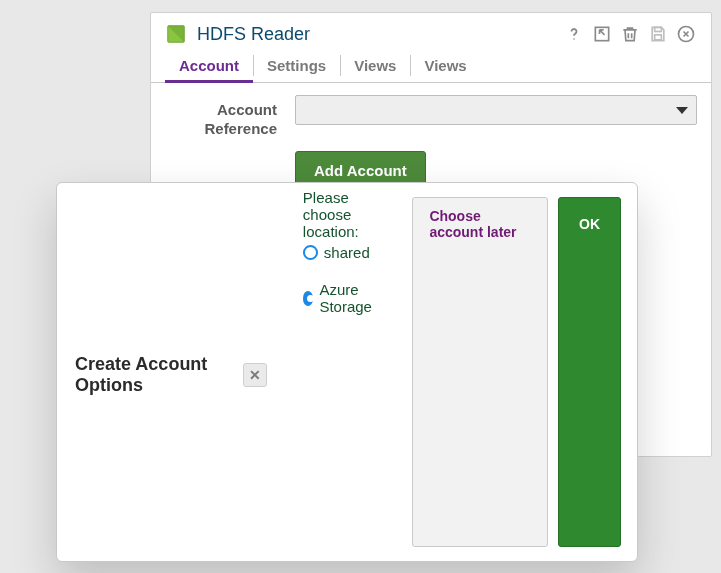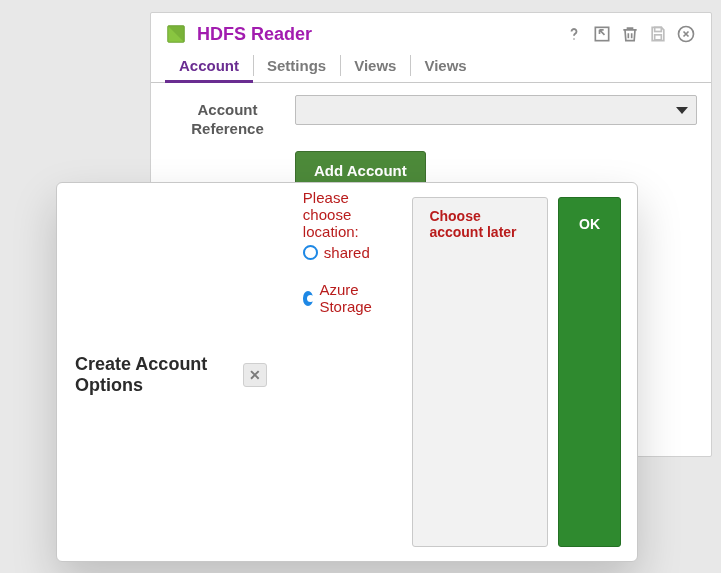--- a/index.html
+++ b/index.html
@@ -24,22 +24,22 @@
   .panel-header {
     display: flex;
     align-items: center;
     padding: 10px 14px 6px 14px;
   }
   .app-icon {
     width: 22px; height: 22px; margin-right: 10px;
   }
   .panel-title {
     font-size: 18px;
-    font-weight: 700;
-    color: #a21caf;
+    font-weight: 400;
+    color: #0c4a6e;
     flex: 1;
   }
   .panel-toolbar {
     display: flex;
     gap: 6px;
     align-items: center;
   }
   .tool-btn {
     width: 22px; height: 22px;
     display: flex; align-items: center; justify-content: center;
@@ -76,22 +76,22 @@
   .form-area {
     padding: 12px 14px;
   }
   .field-row {
     display: flex;
     align-items: flex-start;
     margin-bottom: 12px;
   }
   .field-label {
     width: 130px;
-    text-align: center;
-    padding-right: 5px;
+    text-align: right;
+    padding-right: 18px;
     font-size: 15px;
     font-weight: 600;
     color: #5a5a5a;
     line-height: 1.25;
     padding-top: 6px;
   }
   .field-control { flex: 1; }
   .dropdown {
     width: 100%;
     height: 30px;
@@ -153,21 +153,21 @@
     display: flex; align-items: center; justify-content: center;
     color: #7a7a7a;
     cursor: pointer;
     font-size: 14px;
     font-weight: 700;
   }
   .dialog-body {
     flex: 1;
     padding: 6px 20px 10px 20px;
     font-size: 15px;
-    color: #b91c1c;
+    color: #14532d;
   }
   .radio-row {
     display: flex;
     align-items: center;
     margin: 4px 0 20px 0;
   }
   .radio {
     width: 15px; height: 15px;
     border-radius: 50%;
     margin-right: 6px;
@@ -190,21 +190,21 @@
     border-radius: 50%;
   }
   .dialog-footer {
     display: flex;
     justify-content: flex-end;
     gap: 10px;
     padding: 14px 16px;
   }
   .btn-light {
     background: #f2f2f2;
-    color: #b91c1c;
+    color: #701a75;
     border: 1px solid #c9c9c9;
     border-radius: 3px;
     font-weight: 700;
     font-size: 14px;
     padding: 10px 16px;
     cursor: pointer;
   }
   .btn-ok {
     background: #2f8a2f;
     color: #fff;

